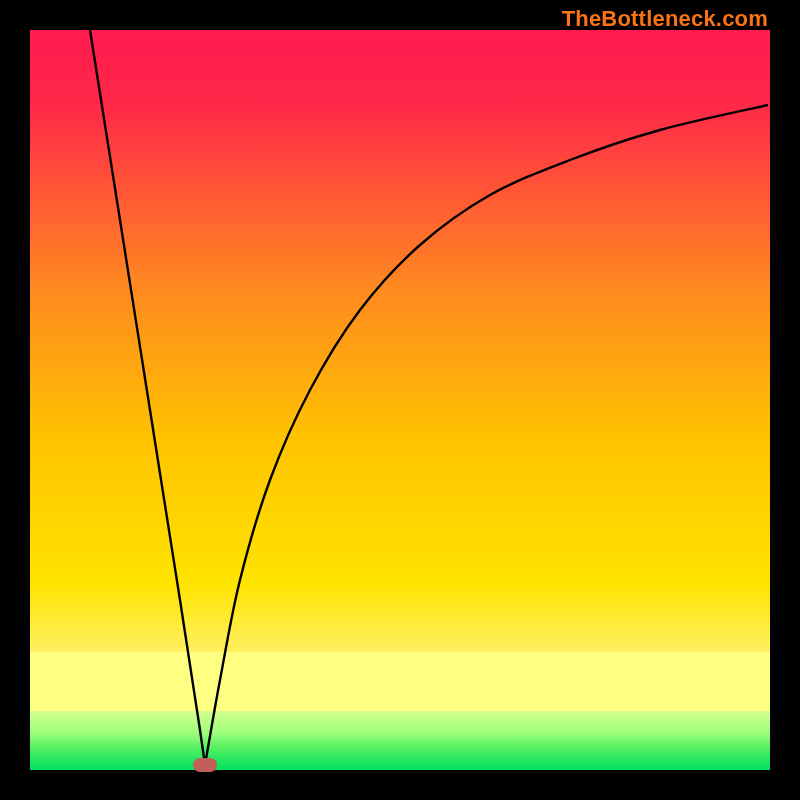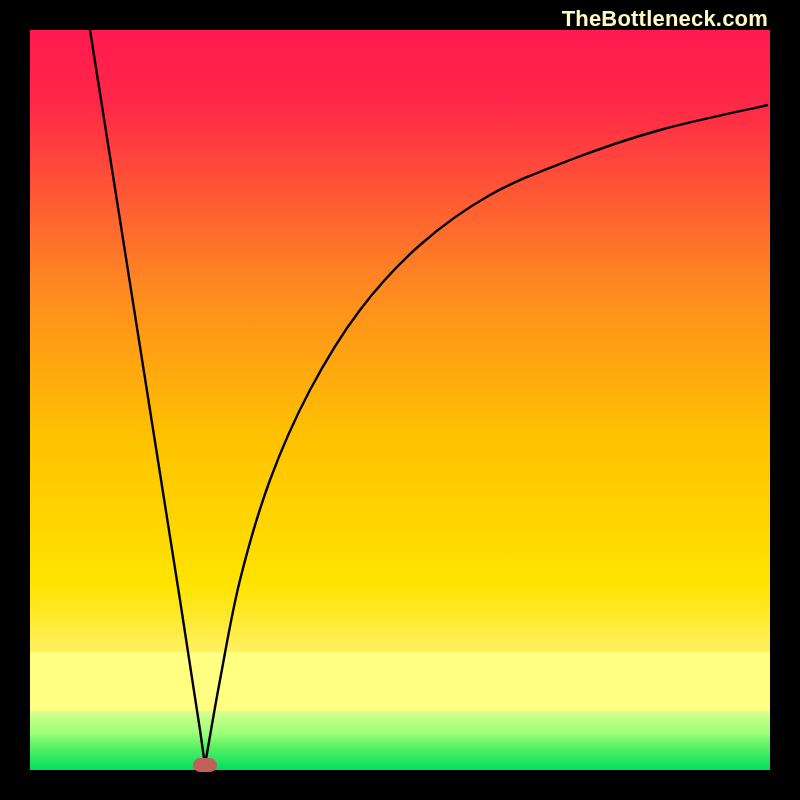--- a/index.html
+++ b/index.html
@@ -23,21 +23,21 @@
     position: absolute;
     left: 0;
     top: 0;
     width: 740px;
     height: 740px;
   }
   .attribution {
     position: absolute;
     top: 6px;
     right: 32px;
-    color: #fef9c3;
+    color: #f97316;
     font-size: 22px;
     font-weight: 600;
     letter-spacing: 0.2px;
   }
   svg.curve {
     position: absolute;
     left: 0;
     top: 0;
     width: 740px;
     height: 740px;

